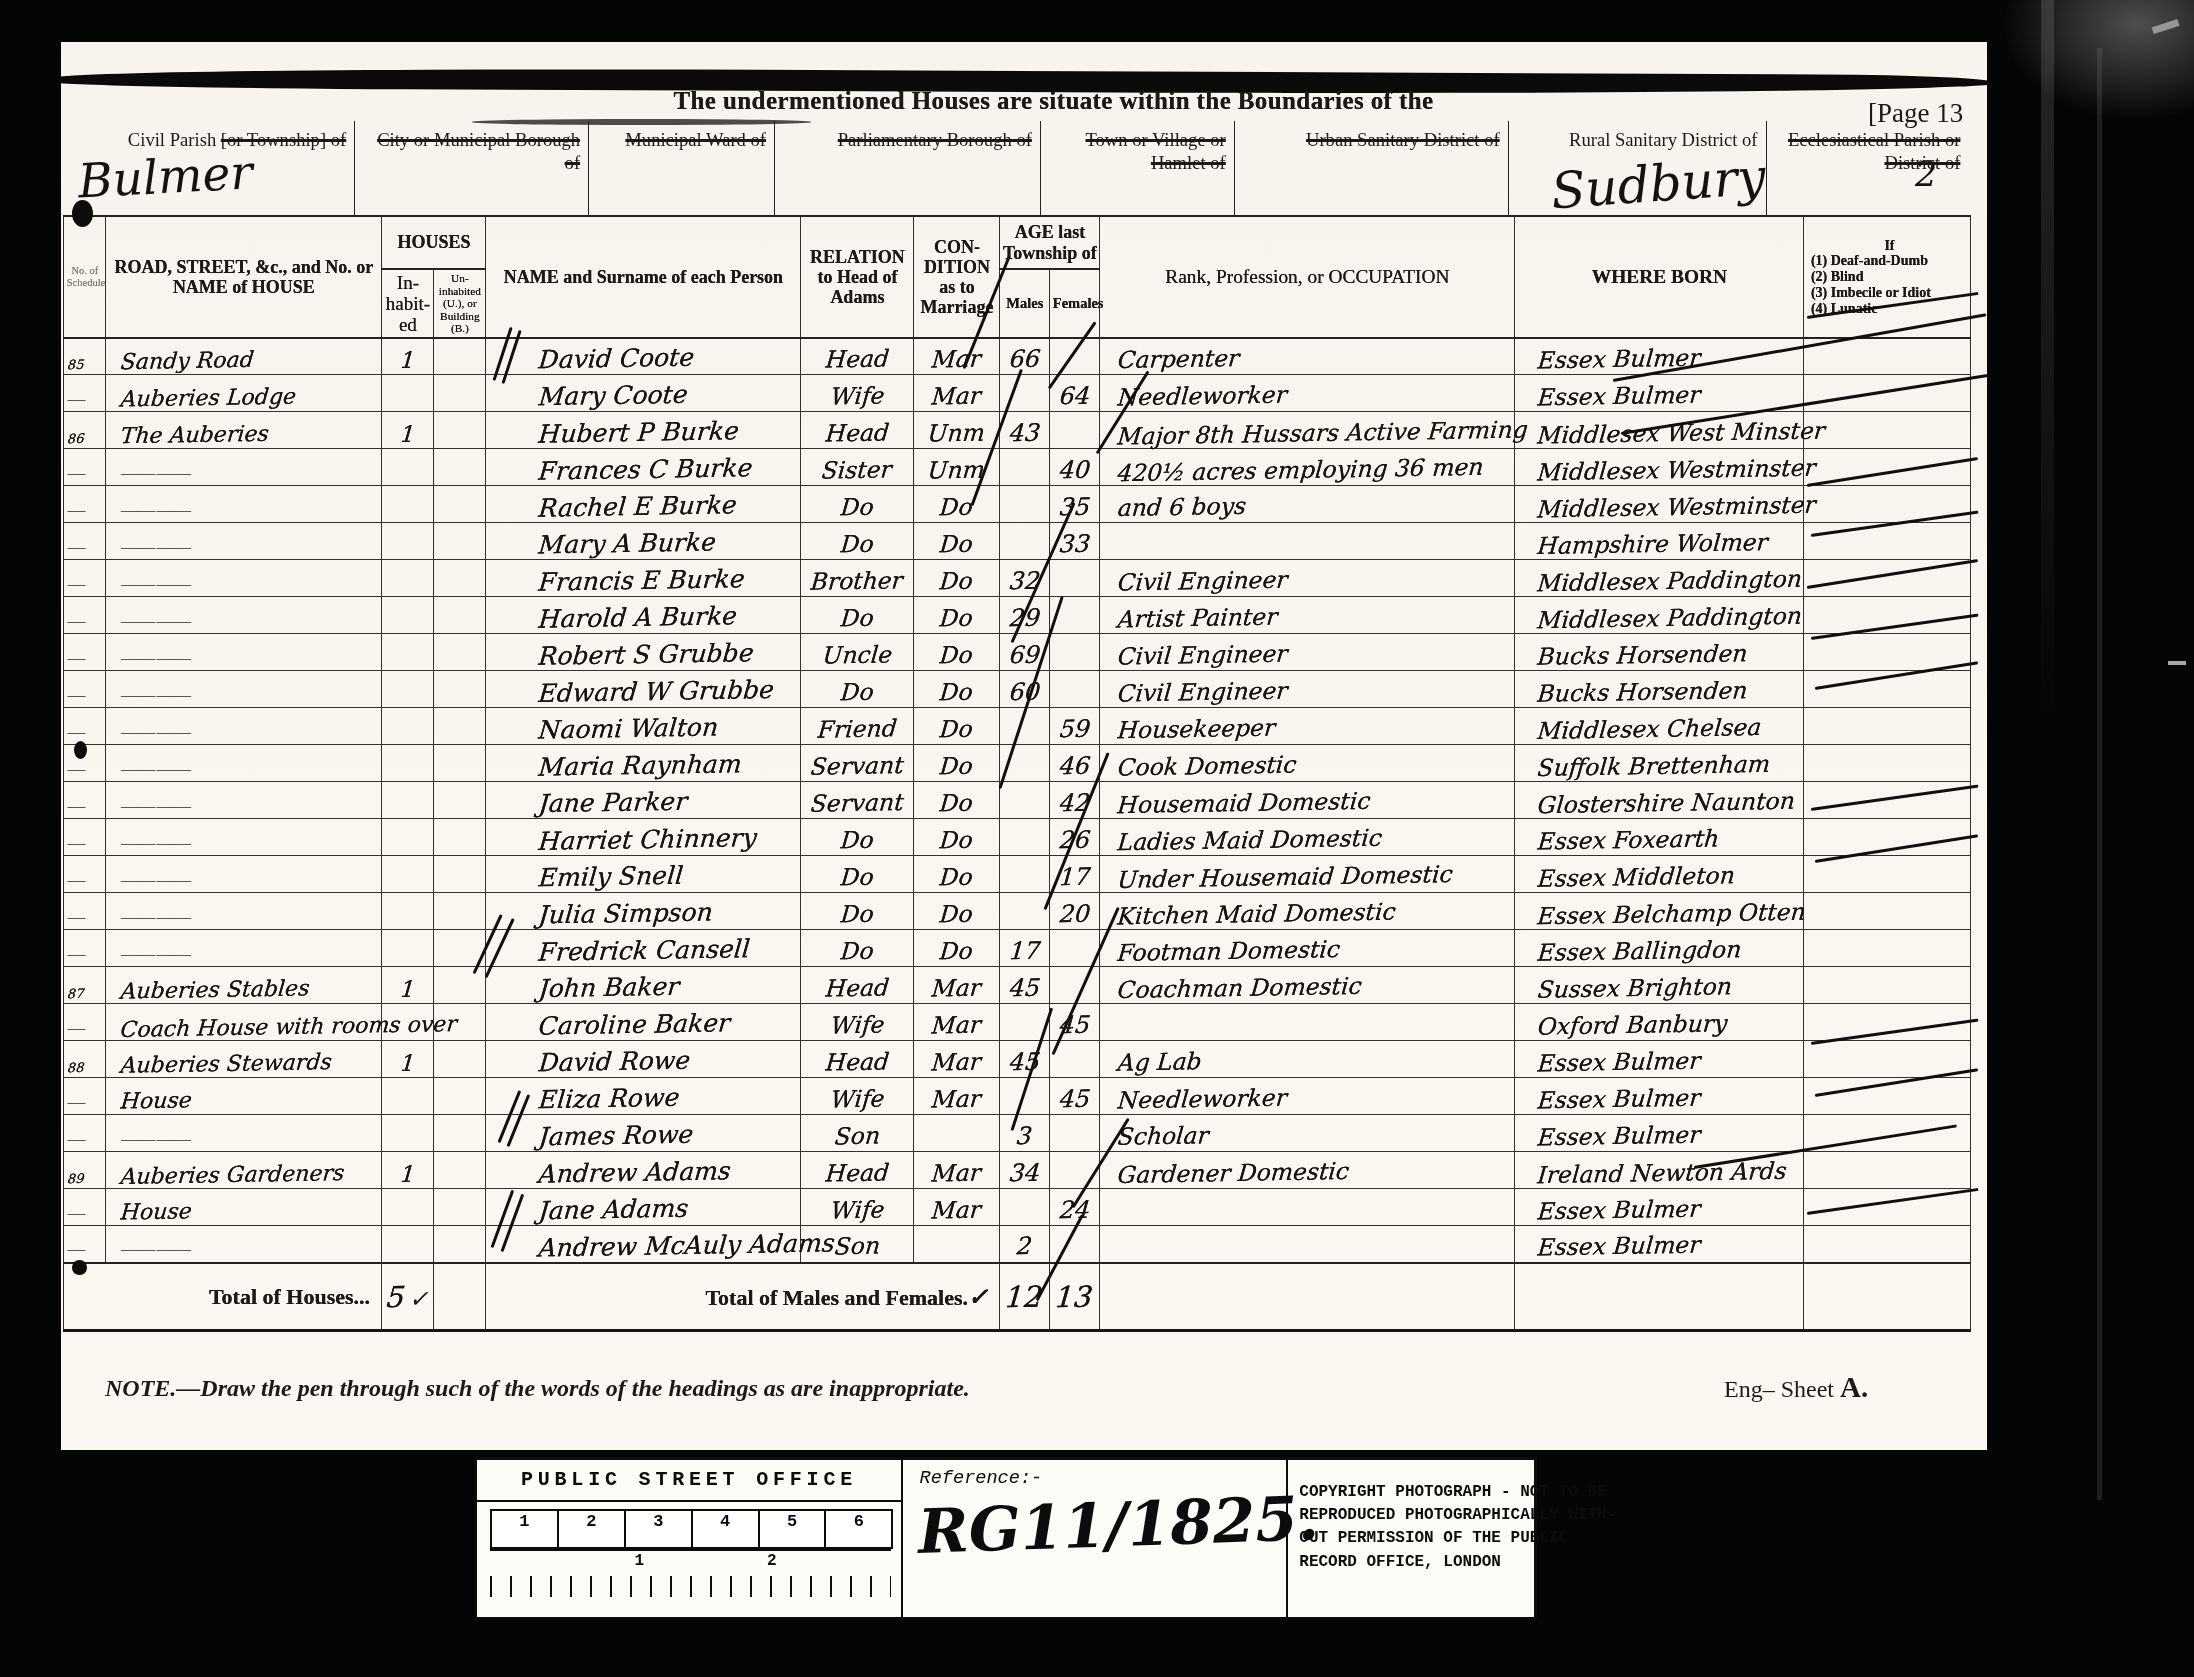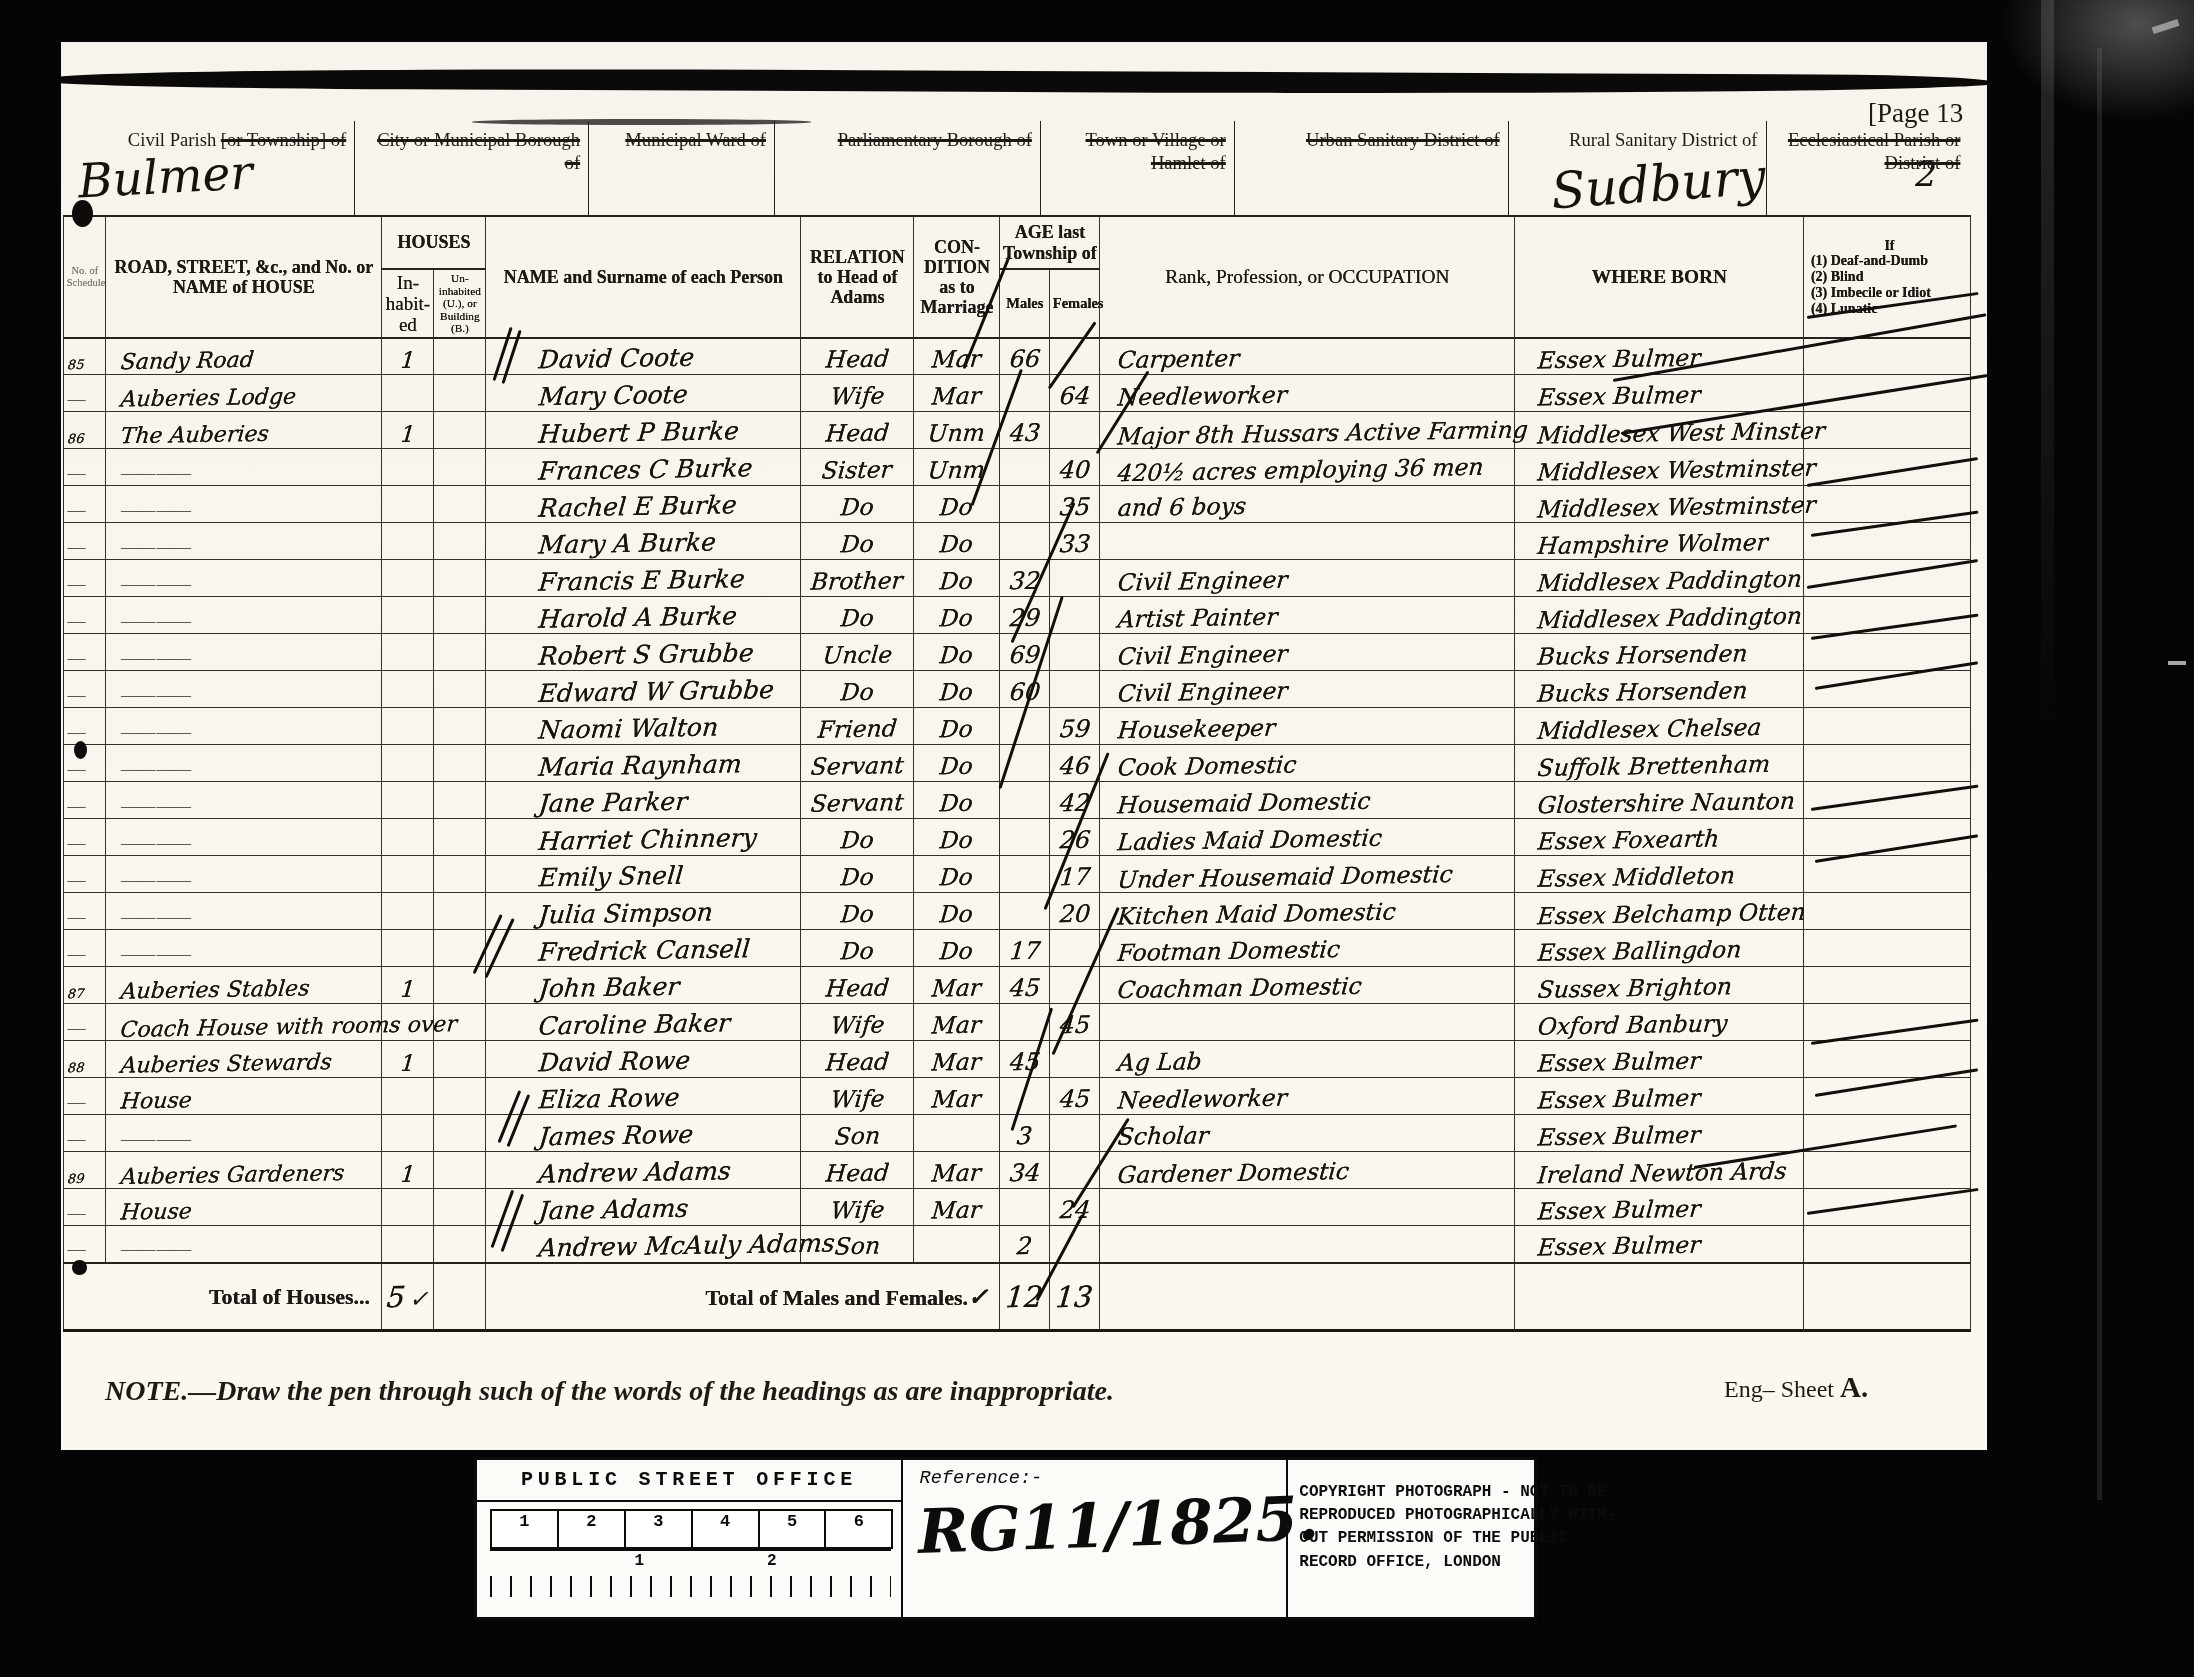--- a/index.html
+++ b/index.html
@@ -69,21 +69,21 @@
   .dash{font-family:"Liberation Serif",serif;font-style:normal;color:#2e2a24;opacity:.8;
         font-size:18px;letter-spacing:-1.6px;}
   tfoot td{height:68px;vertical-align:middle;border-top:2px solid #26221d;
            border-bottom:3.2px solid #1a1713;}
   .tot-label{font-size:22px;text-align:right;padding-right:11.3px;font-weight:bold;text-shadow:0 0 0.4px #1d1a16;}
   tfoot .hw{font-size:29px;}
   tfoot td{text-align:center;}
   .tick{font-family:"DejaVu Serif",serif;font-style:italic;font-size:24px;}
 
   
-  #note{position:absolute;left:44px;top:1333px;font-size:28px;font-style:italic;font-weight:bold;}
+  #note{position:absolute;left:44px;top:1333px;font-size:24px;font-style:italic;font-weight:bold;}
   #sheet-label{position:absolute;left:1663px;top:1329px;font-size:24px;}
   #sheet-label b{font-size:29px;}
 
   
   .blob{position:absolute;background:#0e0c0a;border-radius:50%;z-index:4;}
 
   
   .stroke{position:absolute;height:3.2px;background:#120f0c;transform-origin:left center;z-index:5;
           border-radius:1.6px;}
 
@@ -109,20 +109,21 @@
   .c-line{font-size:16px;font-weight:bold;line-height:1.45;white-space:nowrap;}
 </style>
 </head>
 <body>
 
 <div id="page">
 
   <div id="sheet">
     <div id="topbar"></div>
     <div id="topsmudge"></div>
+    <div id="title">The undermentioned Houses are situate within the Boundaries of the</div>
     <div id="page-label">[Page 13</div>
 
     <div id="district-band">
         <div class="d-cell" style="width: 292px;">
           <div><span>Civil Parish </span><span class="struck">[or Township] of</span></div>
           <div class="d-value dv-0">Bulmer</div>
         </div>
         <div class="d-cell" style="width: 234px;">
           <div><span class="struck">City or Municipal Borough of</span></div>
         </div>

